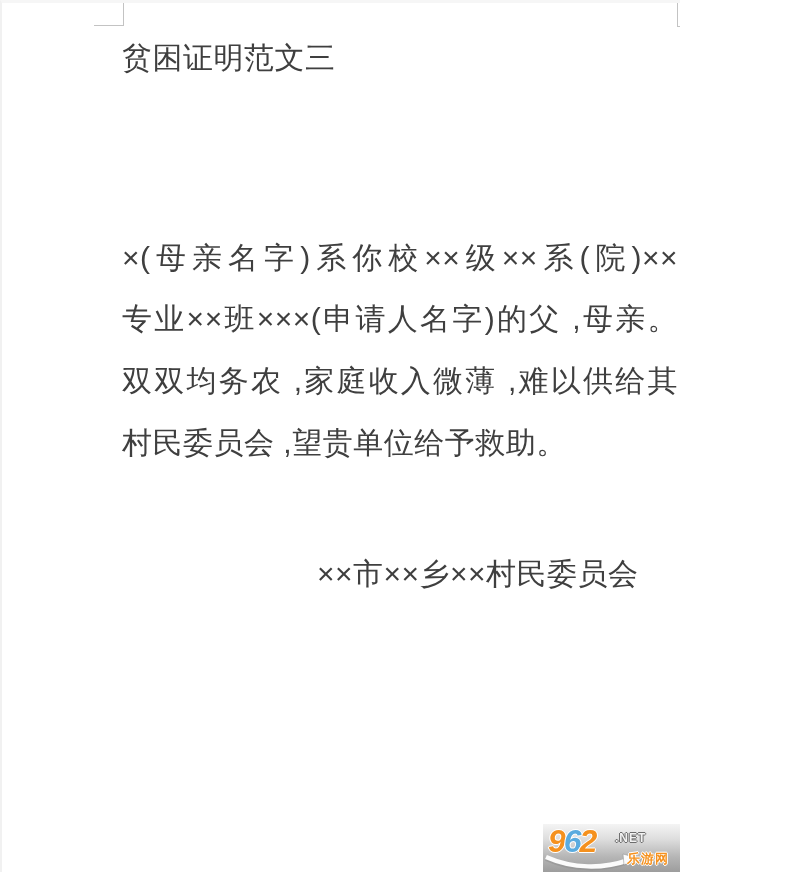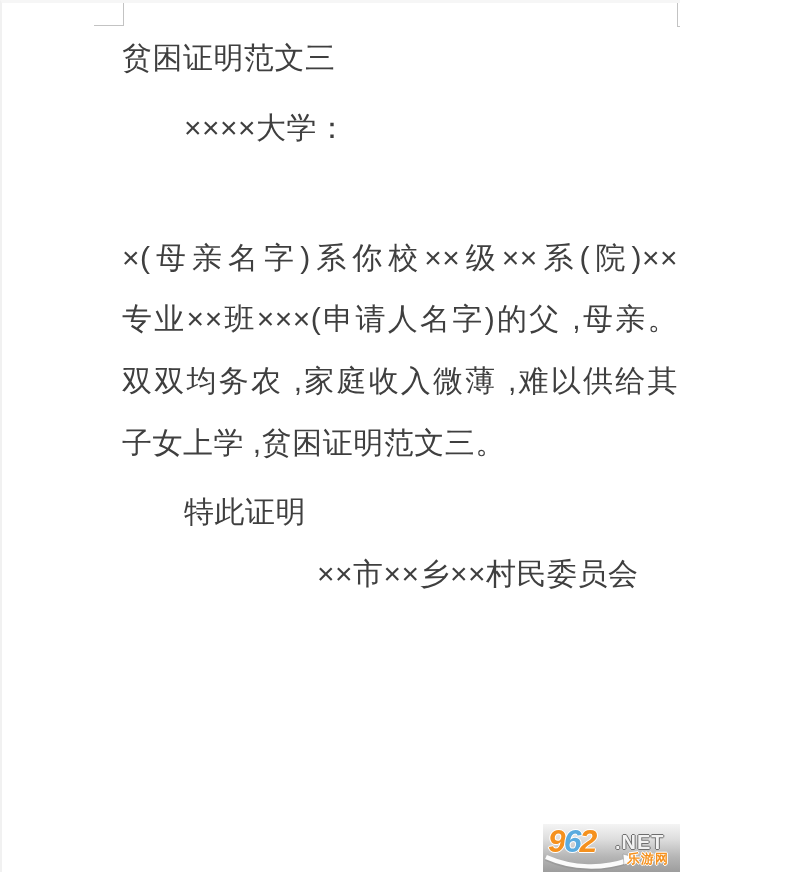--- a/index.html
+++ b/index.html
@@ -79,21 +79,21 @@
     letter-spacing: -2px;
     line-height: 36px;
     text-shadow: -1px 0 #ffffff, 1px 0 #ffffff, 0 -1px #ffffff, 0 1px #ffffff;
   }
   .wm-digit-orange { color: var(--wm-orange, #f5911e); }
   .wm-digit-blue   { color: var(--wm-blue, #5aabdf); }
   .wm-tld {
     position: absolute;
     left: 72px;
     top: 7px;
-    font-size: 20px;
+    font-size: 12px;
     font-weight: bold;
     letter-spacing: 1px;
     color: #f2f2f2;
     text-shadow: -1px 0 #6d6d6d, 1px 0 #6d6d6d, 0 -1px #6d6d6d, 0 1px #6d6d6d;
   }
   .wm-name {
     position: absolute;
     left: 84px;
     top: 26px;
     font-size: 13px;
@@ -112,26 +112,24 @@
 </style>
 </head>
 <body>
 
 <div class="canvas">
 
   <div class="mark mark-tl"></div>
   <div class="mark mark-tr"></div>
 
   <div class="doc-line l1">贫困证明范文三</div>
-  <div class="doc-line l2">××××大学：</div>
   <div class="doc-line l4 just">×(母亲名字)系你校××级××系(院)××</div>
   <div class="doc-line l6 just">双双均务农 ,家庭收入微薄 ,难以供给其</div>
   <div class="doc-line l5 just">专业××班×××(申请人名字)的父 ,母亲。</div>
-  <div class="doc-line l7">子女上学 ,贫困证明范文三。</div>
-  <div class="doc-line l8">特此证明</div>
+  <div class="doc-line l7">村民委员会 ,望贵单位给予救助。</div>
   <div class="doc-line l9">××市××乡××村民委员会</div>
 
   <div class="watermark">
     <svg class="wm-swoosh" viewBox="0 0 137 22">
       <path d="M3 7 C 30 19, 60 19, 86 10" fill="none" stroke="#8a8a8a" stroke-width="5" opacity="0.45" transform="translate(0,1.5)"></path>
       <path d="M3 7 C 30 19, 60 19, 86 10" fill="none" stroke="#fbfbfb" stroke-width="4.5"></path>
       <polygon points="80,4 94,8 81,15" fill="#fbfbfb" stroke="#8a8a8a" stroke-width="0.5"></polygon>
     </svg>
     <div class="wm-digits"><span class="wm-digit-orange">9</span><span class="wm-digit-blue">6</span><span class="wm-digit-orange">2</span></div>
     <div class="wm-tld">.NET</div>

